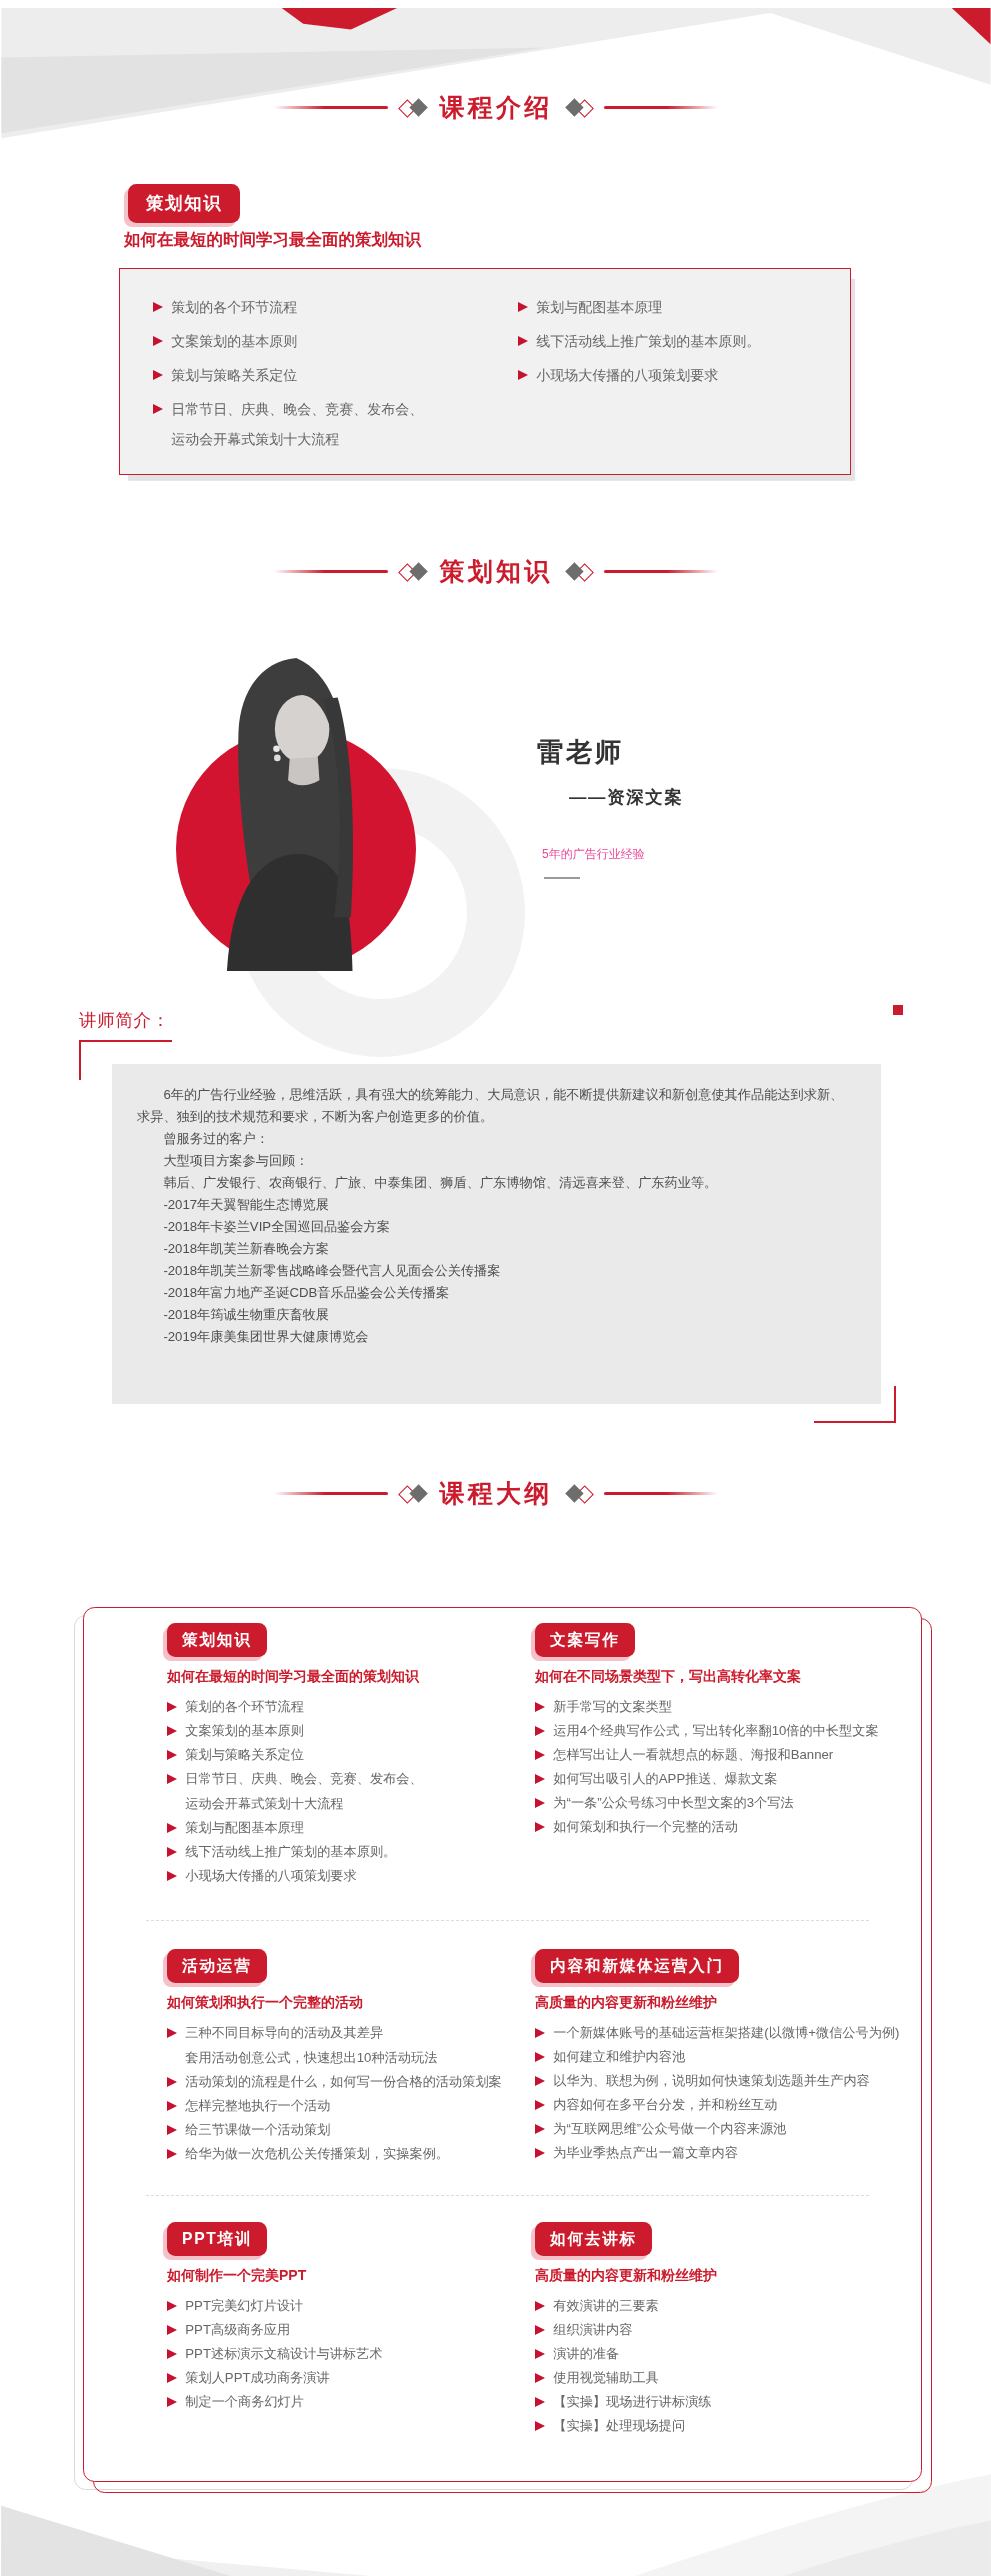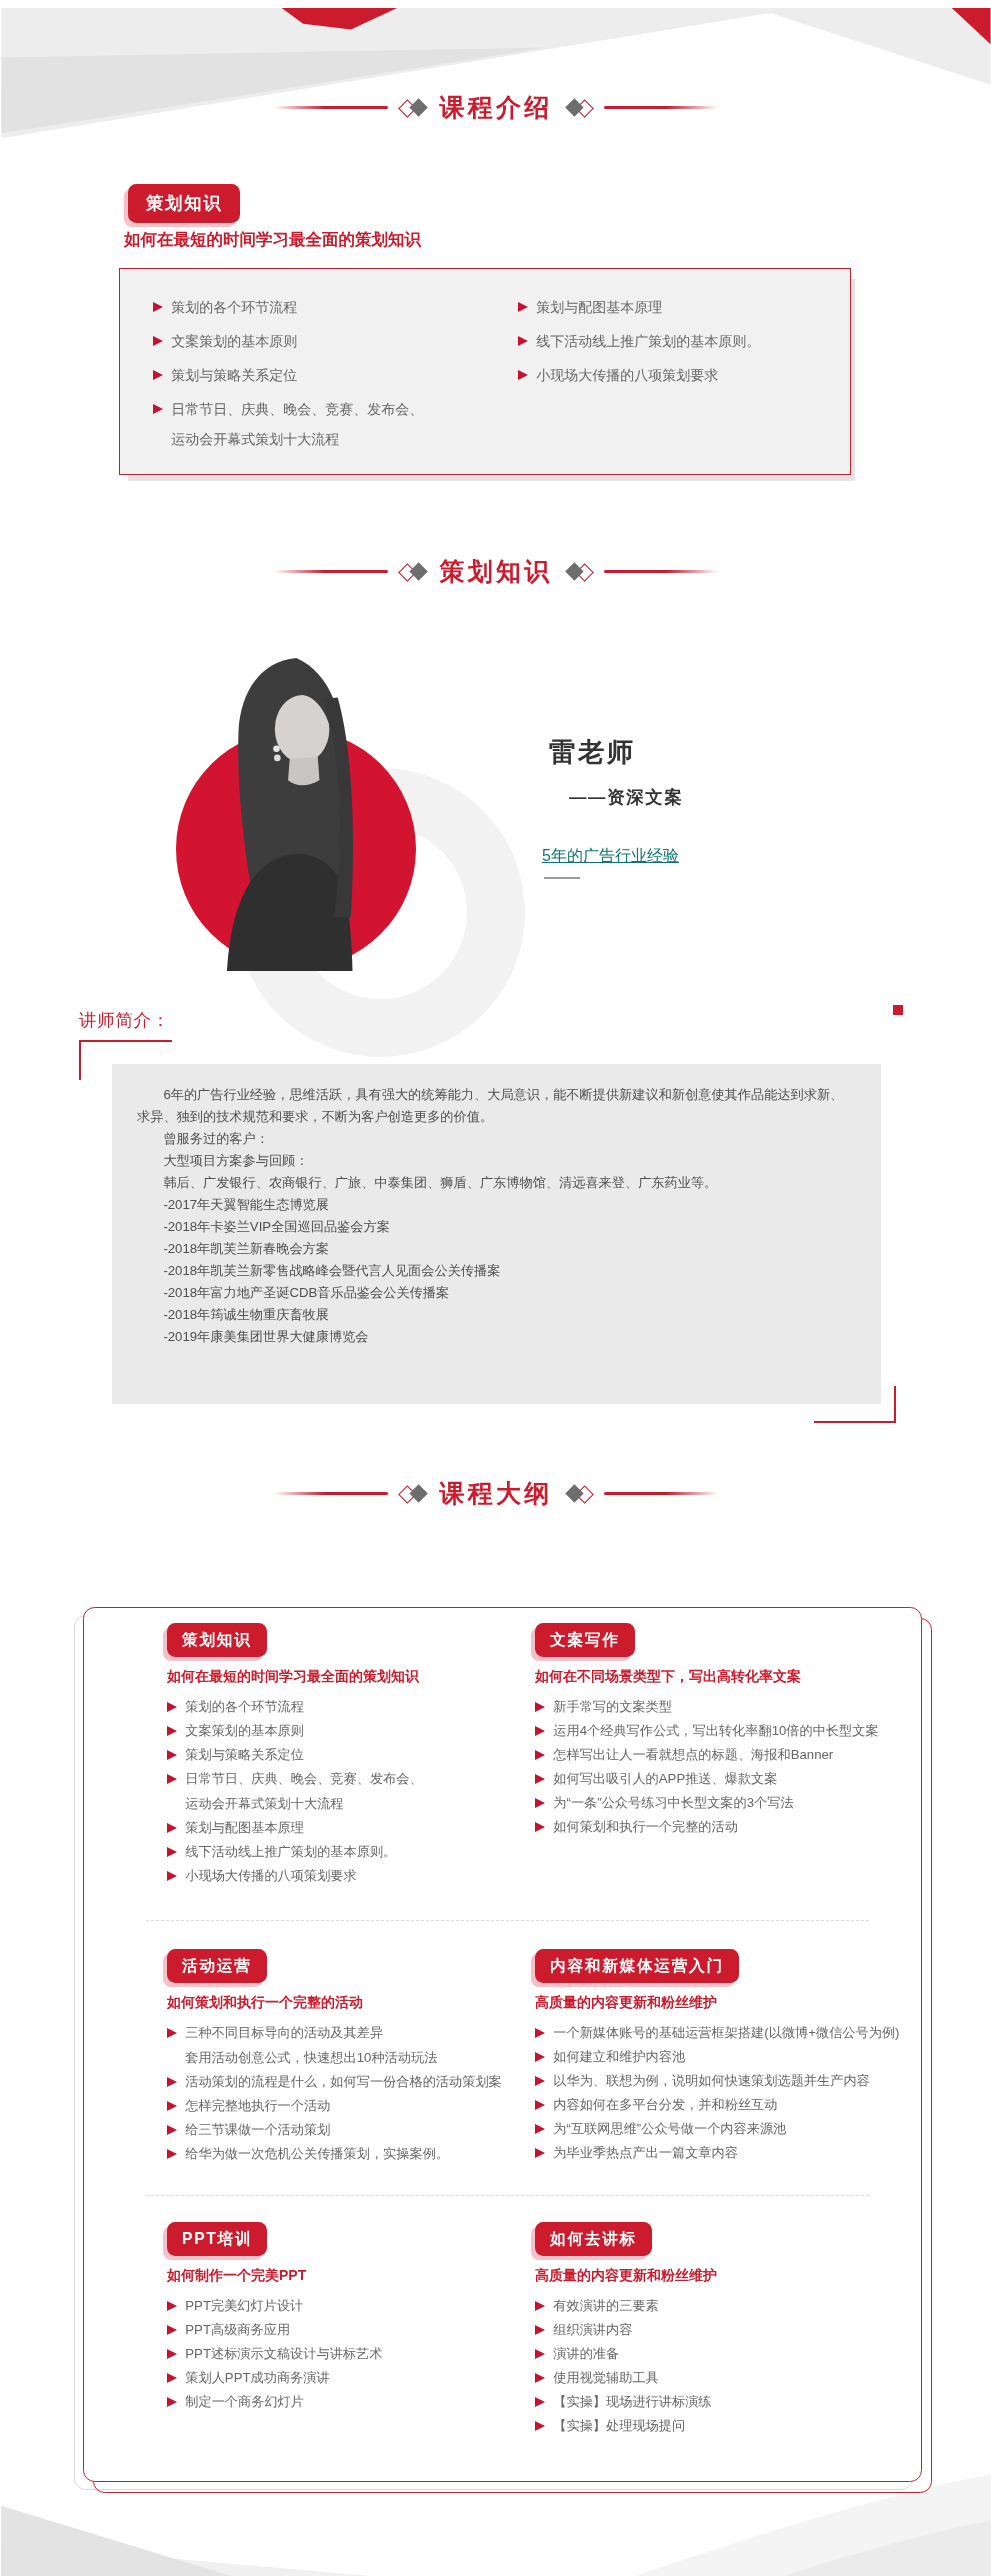--- a/index.html
+++ b/index.html
@@ -33,23 +33,23 @@
   .blist.sm .wrap2 { margin-top:10px; }
 
   
   .intro-sub { position:absolute; left:124px; top:221px; font-size:16.5px; font-weight:bold; color:#cc1b2c; }
   .intro-box { position:absolute; left:119px; top:260px; width:732px; height:207px; box-sizing:border-box; background:#f1f1f1; border:1.7px solid #cc1b2c; box-shadow:6.6px 8.3px 0 -2.5px #e3e3e3; }
   .intro-col { position:absolute; top:30px; }
 
   
   .ring { position:absolute; left:236px; top:760px; width:289px; height:289px; border-radius:50%; border:58px solid #f2f2f2; box-sizing:border-box; }
   .red-circle { position:absolute; left:176px; top:721px; width:240px; height:240px; border-radius:50%; background:#d21430; }
-  .t-name { position:absolute; left:549px; top:727px; font-size:26.4px; font-weight:bold; color:#333; letter-spacing:2.5px; }
+  .t-name { position:absolute; left:537px; top:727px; font-size:26.4px; font-weight:bold; color:#333; letter-spacing:2.5px; }
   .t-title { position:absolute; left:569px; top:777px; font-size:17.4px; font-weight:bold; color:#333; letter-spacing:1.7px; }
-  .t-exp { position:absolute; left:542px; top:838px; font-size:16px; color:#0f766e;text-decoration:underline; }
+  .t-exp { position:absolute; left:542px; top:838px; font-size:12px; color:#ec4899; }
   .t-line { position:absolute; left:544px; top:869px; width:36px; height:1.7px; background:#9a9a9a; }
 
   .jl-label { position:absolute; left:79px; top:1000px; font-size:17.4px; font-weight:normal; color:#cc1b2c; letter-spacing:0.8px; }
   .jl-corner-tl { position:absolute; left:79px; top:1032px; width:91px; height:38px; border-left:2.5px solid #cc1b2c; border-top:2.5px solid #cc1b2c; }
   .jl-corner-br { position:absolute; left:814px; top:1378px; width:80px; height:35px; border-right:2.5px solid #cc1b2c; border-bottom:2.5px solid #cc1b2c; }
   .red-dot { position:absolute; left:893px; top:997px; width:10px; height:10px; background:#cc1b2c; }
   .profile-box { position:absolute; left:112px; top:1056px; width:769px; height:340px; box-sizing:border-box; background:#eaeaea; padding:20px 25px; overflow:hidden; }
   .profile-box p { margin:0; text-indent:2em; font-size:13.2px; line-height:22px; color:#4f4f4f; }
 
   

